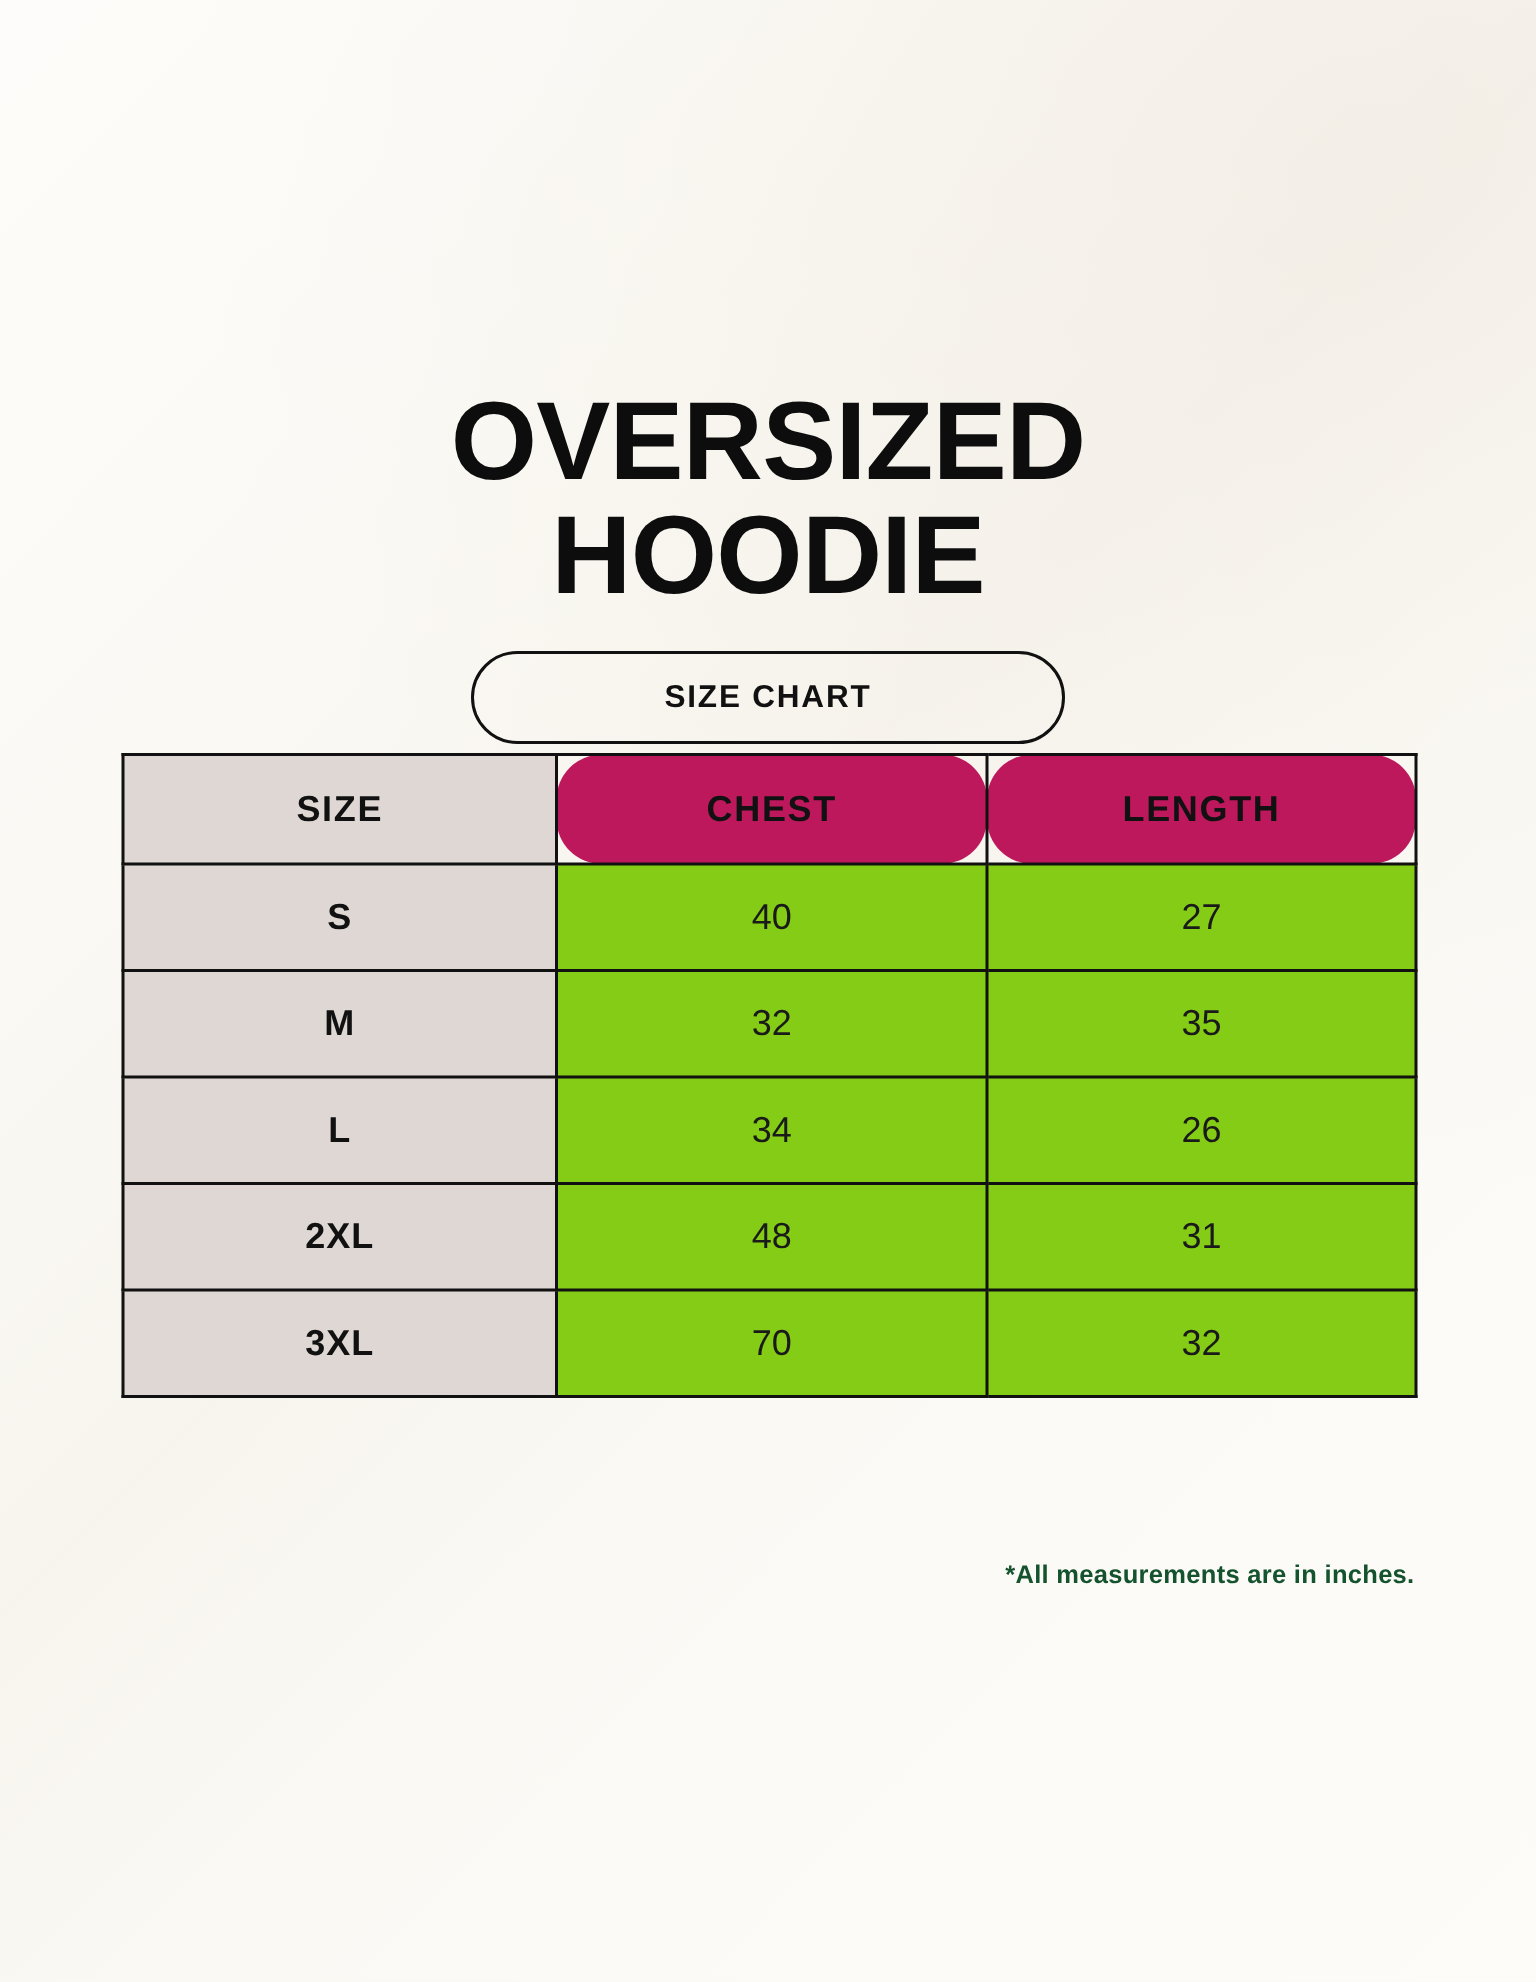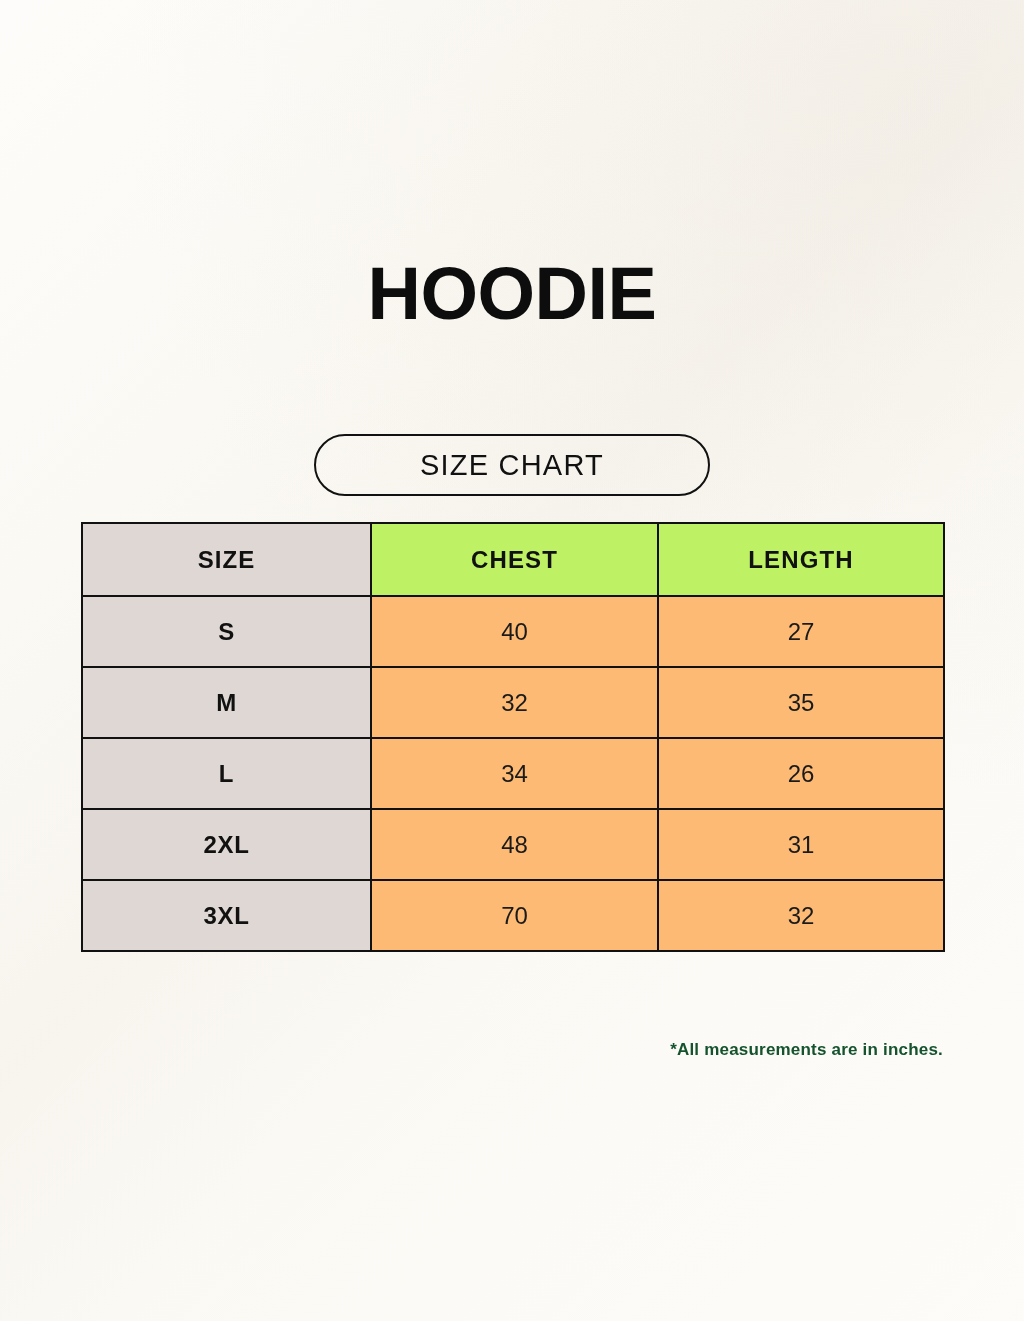--- a/index.html
+++ b/index.html
@@ -69,31 +69,31 @@
     width: 396px;
     height: 62px;
     border: 2.5px solid #111111;
     border-radius: 32px;
     display: flex;
     align-items: center;
     justify-content: center;
     background: transparent;
   }
   .pill-label {
-    font-size: 29px;
-    font-weight: 400;
+    font-size: 21px;
+    font-weight: 700;
     letter-spacing: 1.2px;
     color: #111111;
   }
 
   
   #size-table {
     position: absolute;
     left: 81px;
-    top: 522px;
+    top: 502px;
     width: 862px;
     border-collapse: collapse;
     table-layout: fixed;
     border: 2px solid #a21caf;
   }
   #size-table col.c-size   { width: 289px; }
   #size-table col.c-chest  { width: 287px; }
   #size-table col.c-length { width: 286px; }
 
   #size-table th,
@@ -105,32 +105,32 @@
   }
 
   thead th {
     height: 71px;
     font-size: 24px;
     font-weight: 700;
     letter-spacing: 1.1px;
     color: #111111;
   }
   th.head-size   { background: #DED7D3; }
-  th.head-accent { background: #bef264; }
+  th.head-accent { background: #be185d; border-radius: 30px; }
 
   tbody tr { height: 71px; }
   td.cell-size {
     background: #DED7D3;
     font-size: 24px;
     font-weight: 700;
     letter-spacing: 0.6px;
     color: #111111;
   }
   td.cell-value {
-    background: #fdba74;
+    background: #84cc16;
     font-size: 24px;
     font-weight: 400;
     color: #1A1A1A;
   }
 
   
   .footnote {
     position: absolute;
     left: 81px;
     top: 1040px;
@@ -143,20 +143,21 @@
   }
 </style>
 </head>
 <body>
 
 <div id="page">
 
   <div id="bg-sheen"></div>
 
   <div class="title-block">
+    <span class="title-line">OVERSIZED</span>
     <span class="title-line">HOODIE</span>
   </div>
 
   <div class="pill-wrap">
     <div class="pill">
       <span class="pill-label">SIZE CHART</span>
     </div>
   </div>
 
   <table id="size-table">

